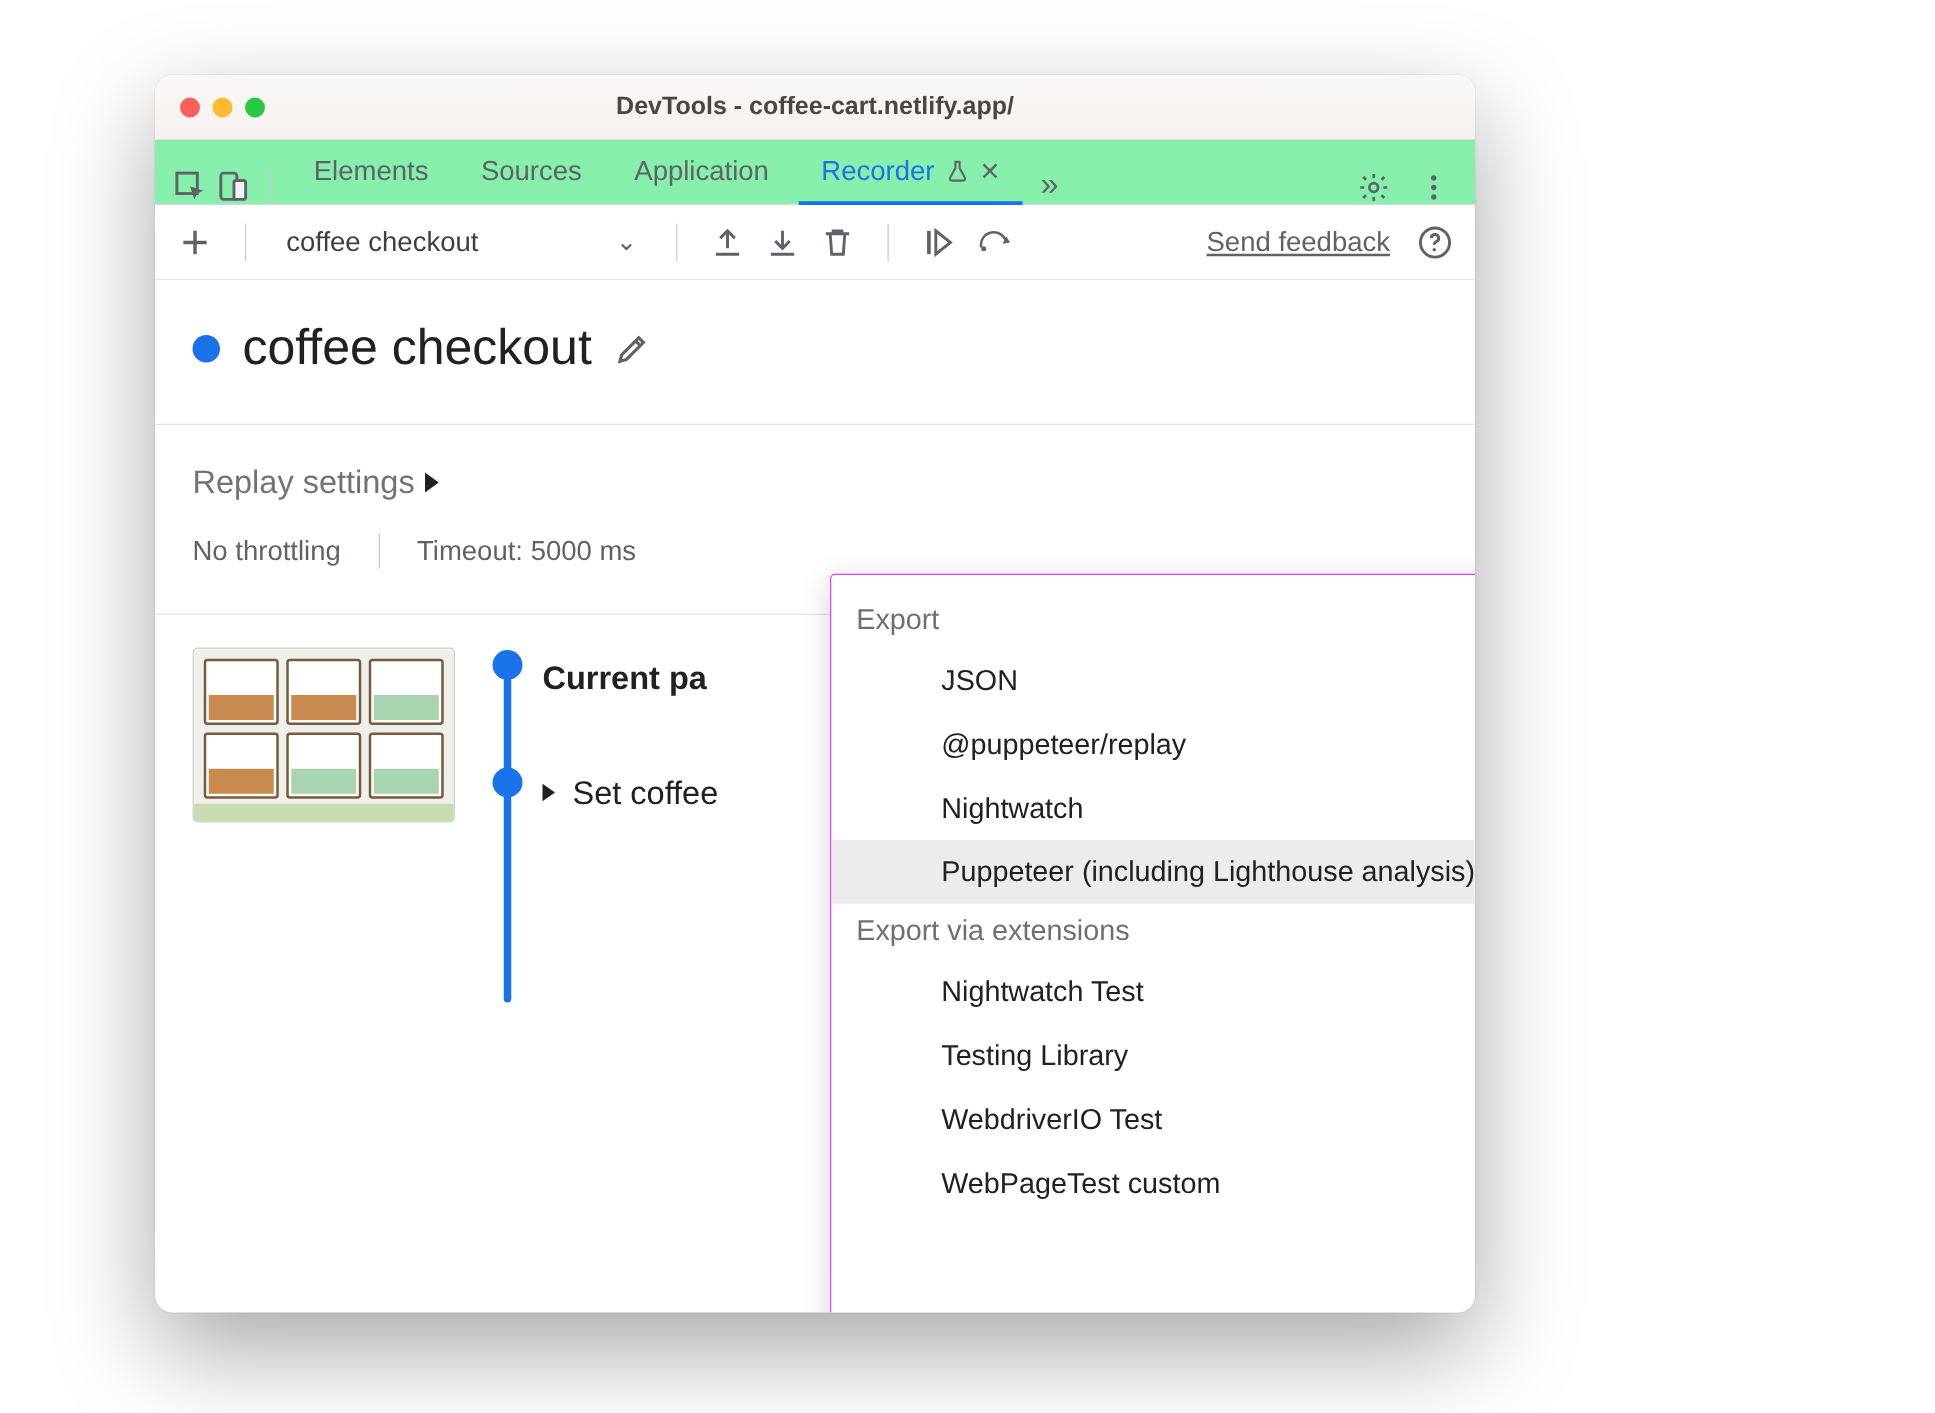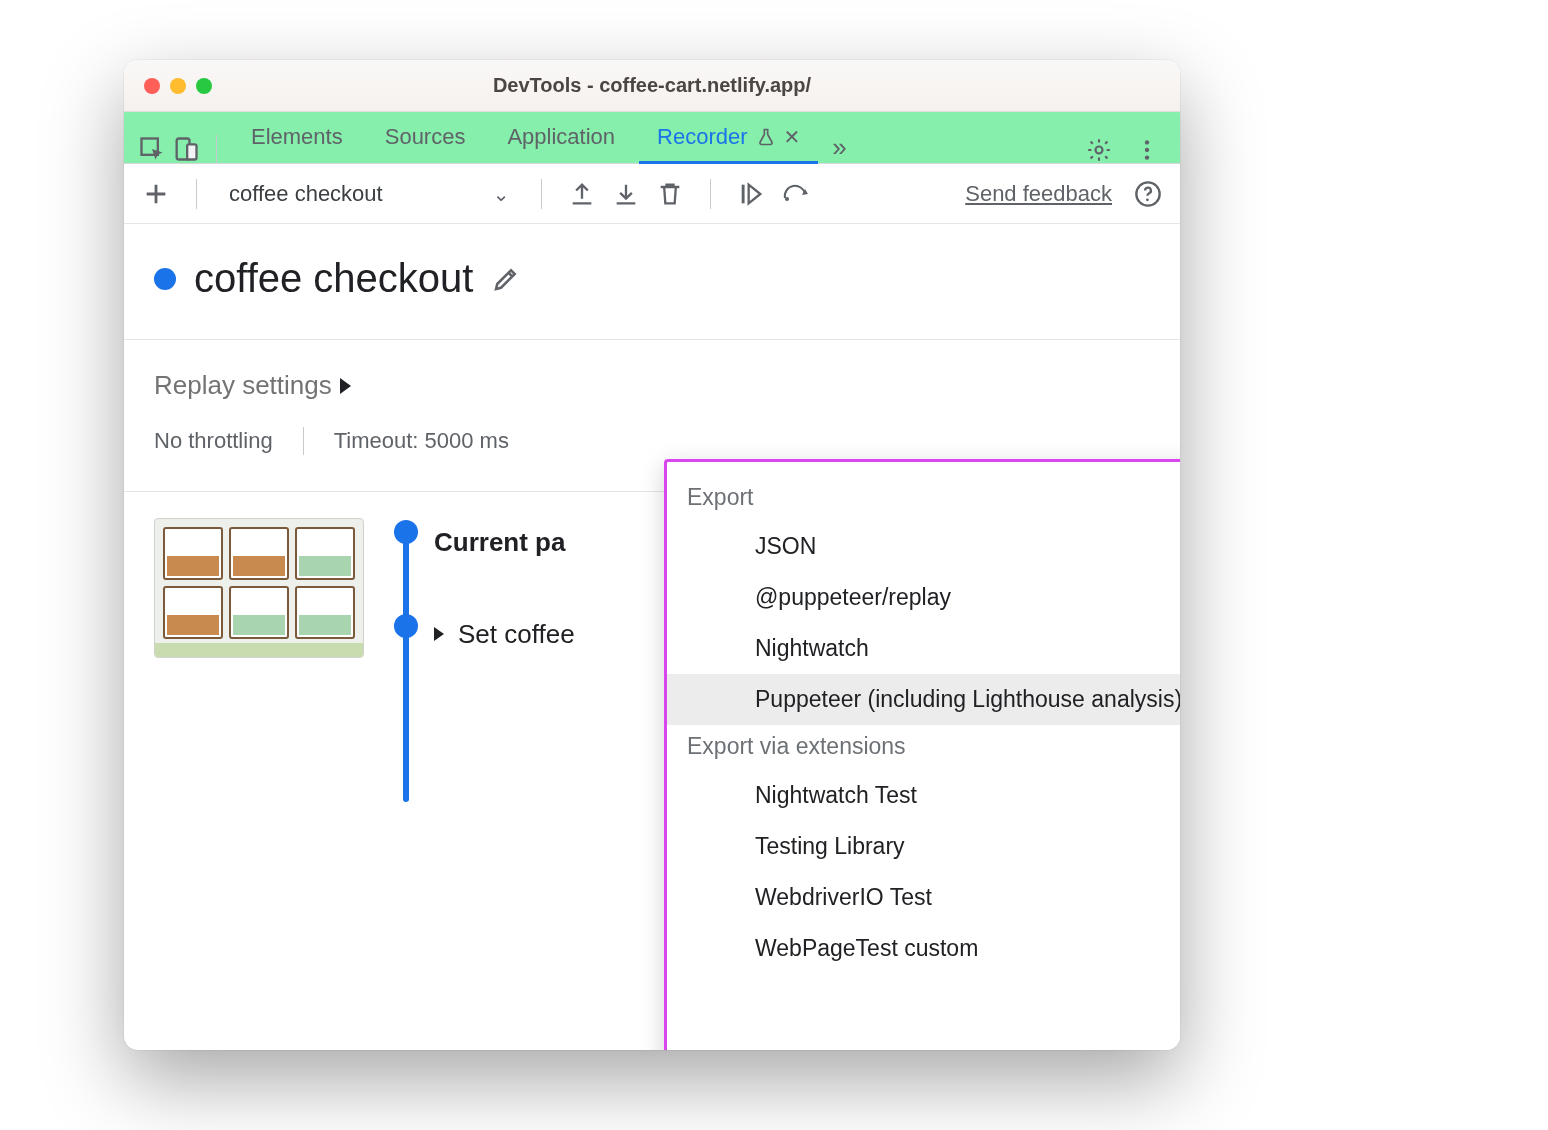--- a/index.html
+++ b/index.html
@@ -109,21 +109,21 @@
   .timeline{ position:relative; padding-left:40px; flex:1;}
   .tl-line{position:absolute;left:9px;top:10px;bottom:-100px;width:6px;background:#1a73e8;border-radius:3px;}
   .tl-node{position:absolute;left:0;width:24px;height:24px;border-radius:50%;background:#1a73e8;}
   .tl-node.n1{top:2px;} .tl-node.n2{top:96px;}
   .step-row{height:48px;display:flex;align-items:center;gap:14px;font-size:26px;color:#202124;margin-bottom:44px;}
   .step-row.bold{font-weight:700;}
   .caret-sm{display:inline-block;width:0;height:0;border-top:7px solid transparent;border-bottom:7px solid transparent;border-left:10px solid #202124;}
   
   .export-menu{
     position:absolute; left:540px; top:235px; width:720px; height: 610px;
-    background:#fff; border:3px solid #d946ef; border-radius:4px;
+    background:#fff; border:1px solid #d946ef; border-radius:4px;
     box-shadow:0 6px 24px rgba(0,0,0,0.18);
     overflow:hidden; font-size:23px; color:#202124;
     padding-top:14px;
   }
   .menu-header{ padding:8px 20px 10px 20px; color:#6d7175; font-size:23px;}
   .menu-item{ padding:12px 36px 12px 88px; cursor:pointer;}
   .menu-item.hover{ background:#ececec;}
   .blue-strip{
     position:absolute; right:0; top:262px; width:24px; height:74px;
     background:#1a73e8; border-top-left-radius:6px; border-bottom-left-radius:6px;

